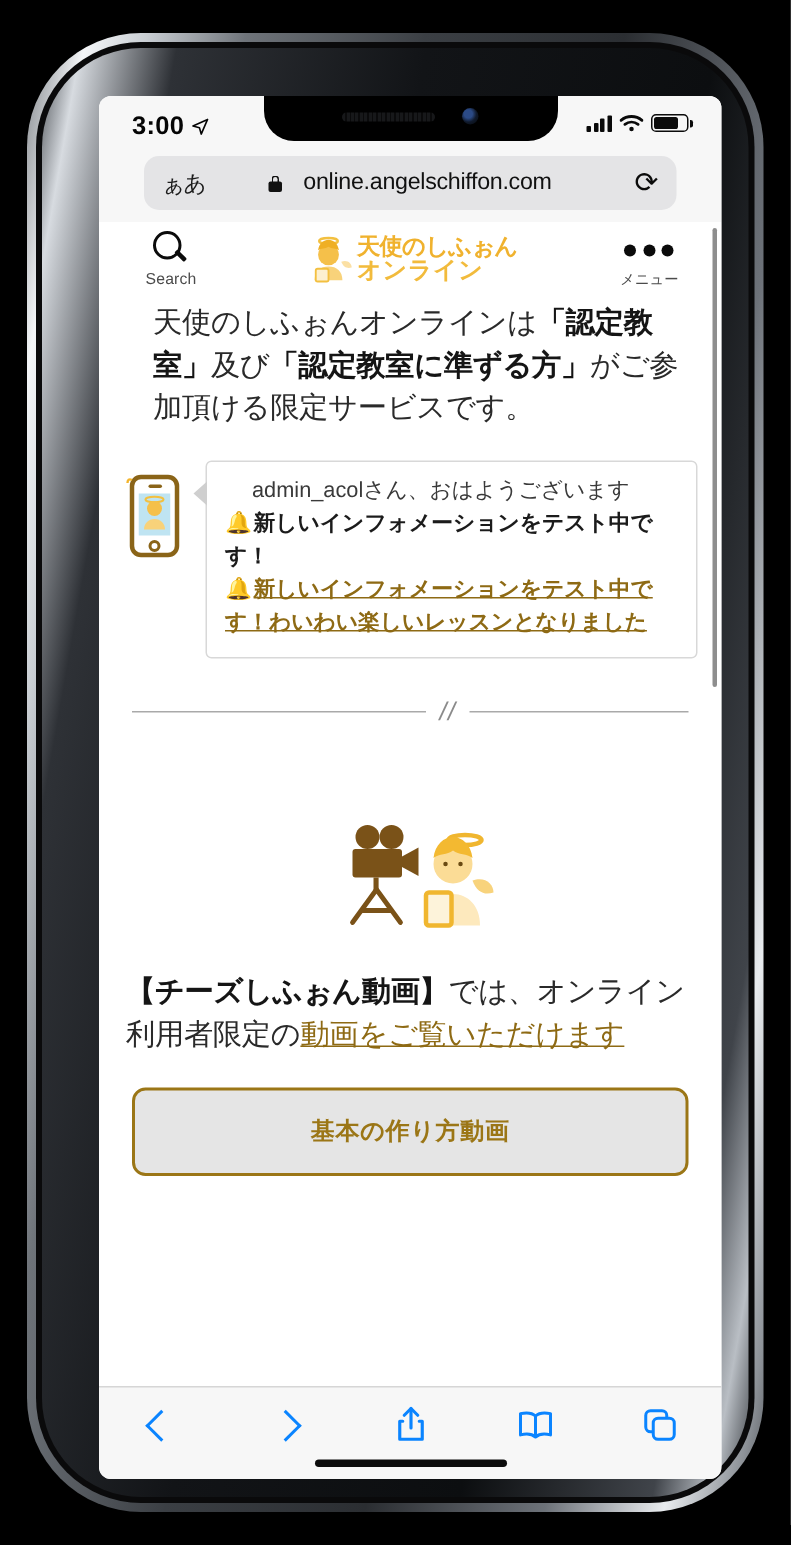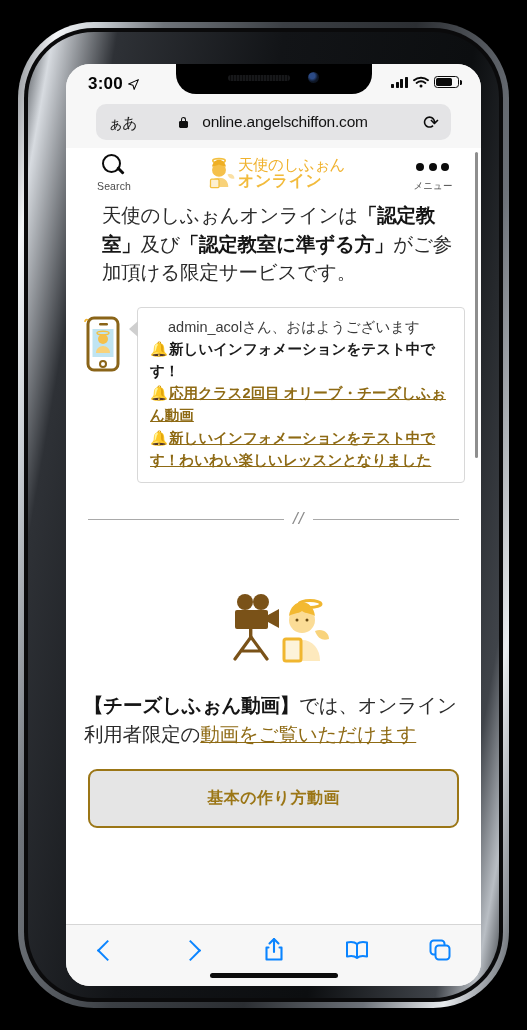--- a/index.html
+++ b/index.html
@@ -18,21 +18,21 @@
     position:absolute;left:6px;top:6px;right:6px;bottom:6px;
     border-radius:70px;background:#0a0a0b;
   }
   .phone-inner{
     position:absolute;left:4px;top:4px;right:4px;bottom:4px;
     border-radius:66px;
     background:linear-gradient(100deg,#4a4e53 0%,#d7dbe0 4%,#2e3136 14%,#121417 40%,#0c0e10 70%,#40444a 90%,#b9bec4 96%,#3a3e43 100%);
   }
   .screen{
     position:absolute;left:38px;top:32px;width:415px;height:922px;
-    border-radius:24px;background:#fff;overflow:hidden;
+    border-radius:8px;background:#fff;overflow:hidden;
   }
 
   
   .btn-side{position:absolute;background:linear-gradient(180deg,#9aa0a6,#e6e9ec 35%,#8d9399);border-radius:2px;}
   .btn-left-mute{left:13px;top:168px;width:4px;height:30px;}
   .btn-left-vup{left:13px;top:222px;width:4px;height:56px;}
   .btn-left-vdn{left:13px;top:292px;width:4px;height:56px;}
   .btn-right-pwr{right:13px;top:248px;width:4px;height:86px;}
 
   
@@ -89,21 +89,21 @@
   .search-glyph{width:26px;height:26px;position:relative;}
   .search-glyph::before{content:"";position:absolute;left:1px;top:0;width:19px;height:19px;border:2.6px solid #0b0b0b;border-radius:50%;box-sizing:border-box;}
   .search-glyph::after{content:"";position:absolute;left:15px;top:15px;width:9px;height:2.8px;background:#0b0b0b;transform:rotate(45deg);border-radius:1px;}
   .hdr-label{font-size:10.5px;color:#4b4b4b;margin-top:0px;letter-spacing:.1px;}
   .hdr-label.jp{font-size:9.5px;}
   .dots{display:flex;gap:4.5px;align-items:center;height:26px;}
   .dots i{width:8px;height:8px;border-radius:50%;background:#0b0b0b;display:block;}
 
   .logo{display:flex;align-items:center;gap:2px;margin-top:2px;}
   .logo-text{display:flex;flex-direction:column;line-height:1;}
-  .logo-l1{font-size:15.5px;font-weight:400;color:#f0b22e;letter-spacing:-.5px;text-align:center;}
+  .logo-l1{font-size:15.5px;font-weight:700;color:#f0b22e;letter-spacing:-.5px;text-align:center;}
   .logo-l2{font-size:16px;font-weight:800;color:#f2bb3c;letter-spacing:.5px;}
 
   .lead{
     font-size:19.5px;line-height:1.47;color:#2a2a2a;margin:6px 2px 0 20px;
     letter-spacing:-.2px;
   }
   .lead b{font-weight:700;color:#151515;}
 
   
   .notif-row{display:flex;align-items:flex-start;margin:20px 0 0 2px;}
@@ -256,21 +256,20 @@
                     <path d="M12 38c0-4 3-7 7-7s7 3 7 7z" fill="#f8d27a"></path>
                     <circle cx="19" cy="49" r="3" fill="none" stroke="#8a6418" stroke-width="2"></circle>
                     <path d="M4 5c-2-1-3 0-3 2" fill="none" stroke="#f3b52e" stroke-width="1.6"></path>
                   </svg>
                 </div>
                 <div class="bubble">
                   <div class="n-greet">admin_acolさん、おはようございます</div>
 
                   <div class="n-item"><span class="bell">🔔</span><span>新しいインフォメーションをテスト中です！</span></div>
 
-                  <div class="n-item"><span class="bell">🔔</span><a href="#">応用クラス2回目 オリーブ・チーズしふぉん動画</a></div>
 
                   <div class="n-item"><span class="bell">🔔</span><a href="#">新しいインフォメーションをテスト中です！わいわい楽しいレッスンとなりました</a></div>
                 </div>
               </div>
 
               <div class="divider">
                 <span class="dl a"></span>
                 <span class="dslash">//</span>
                 <span class="dl b"></span>
               </div>

